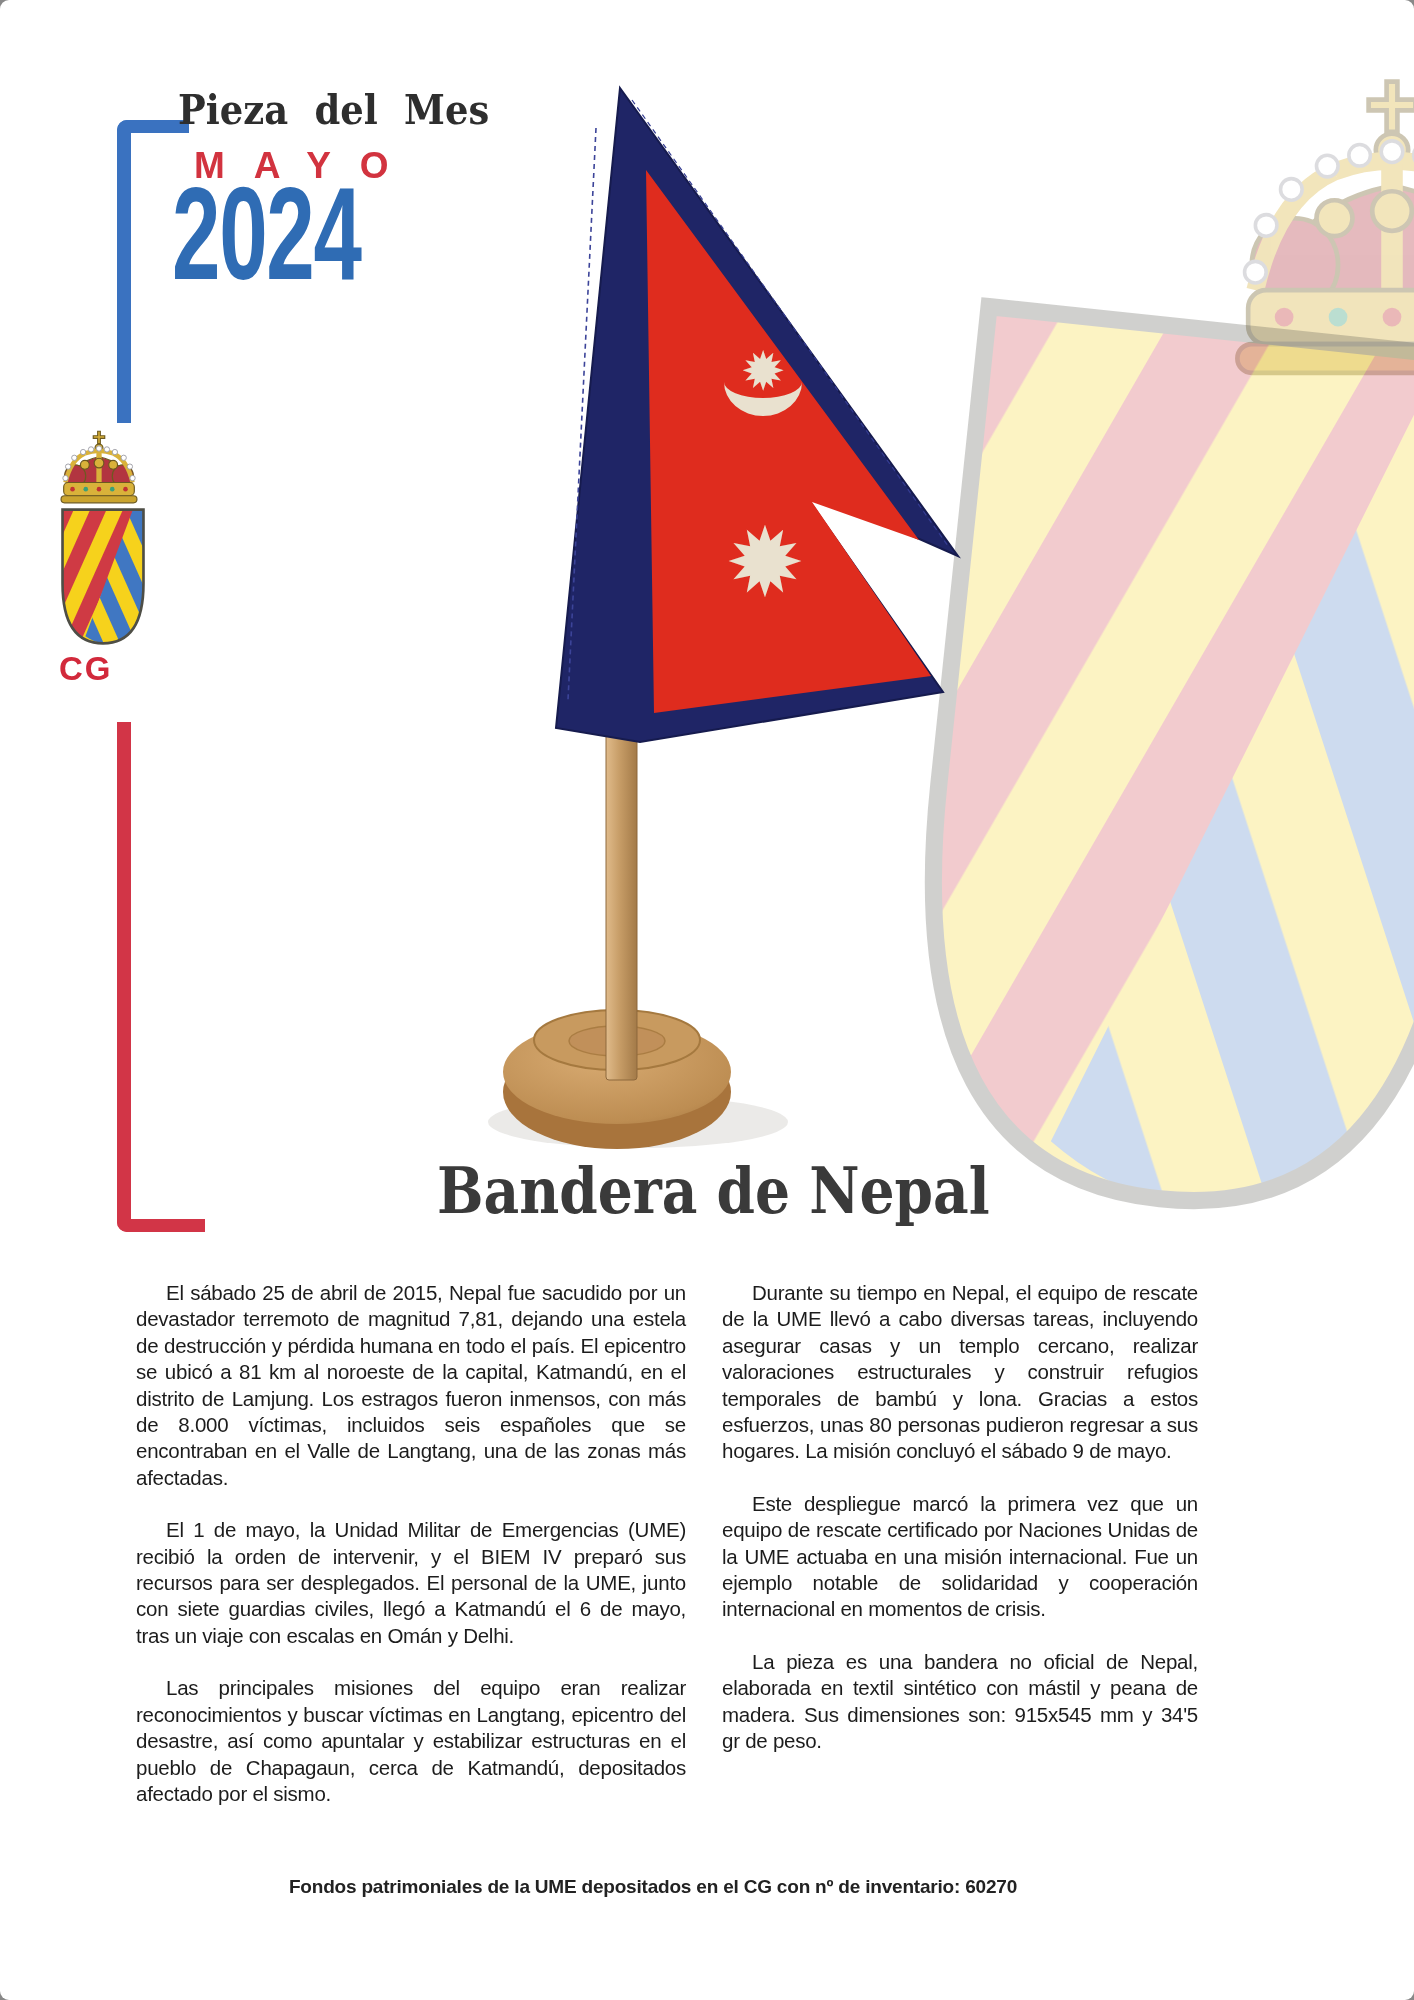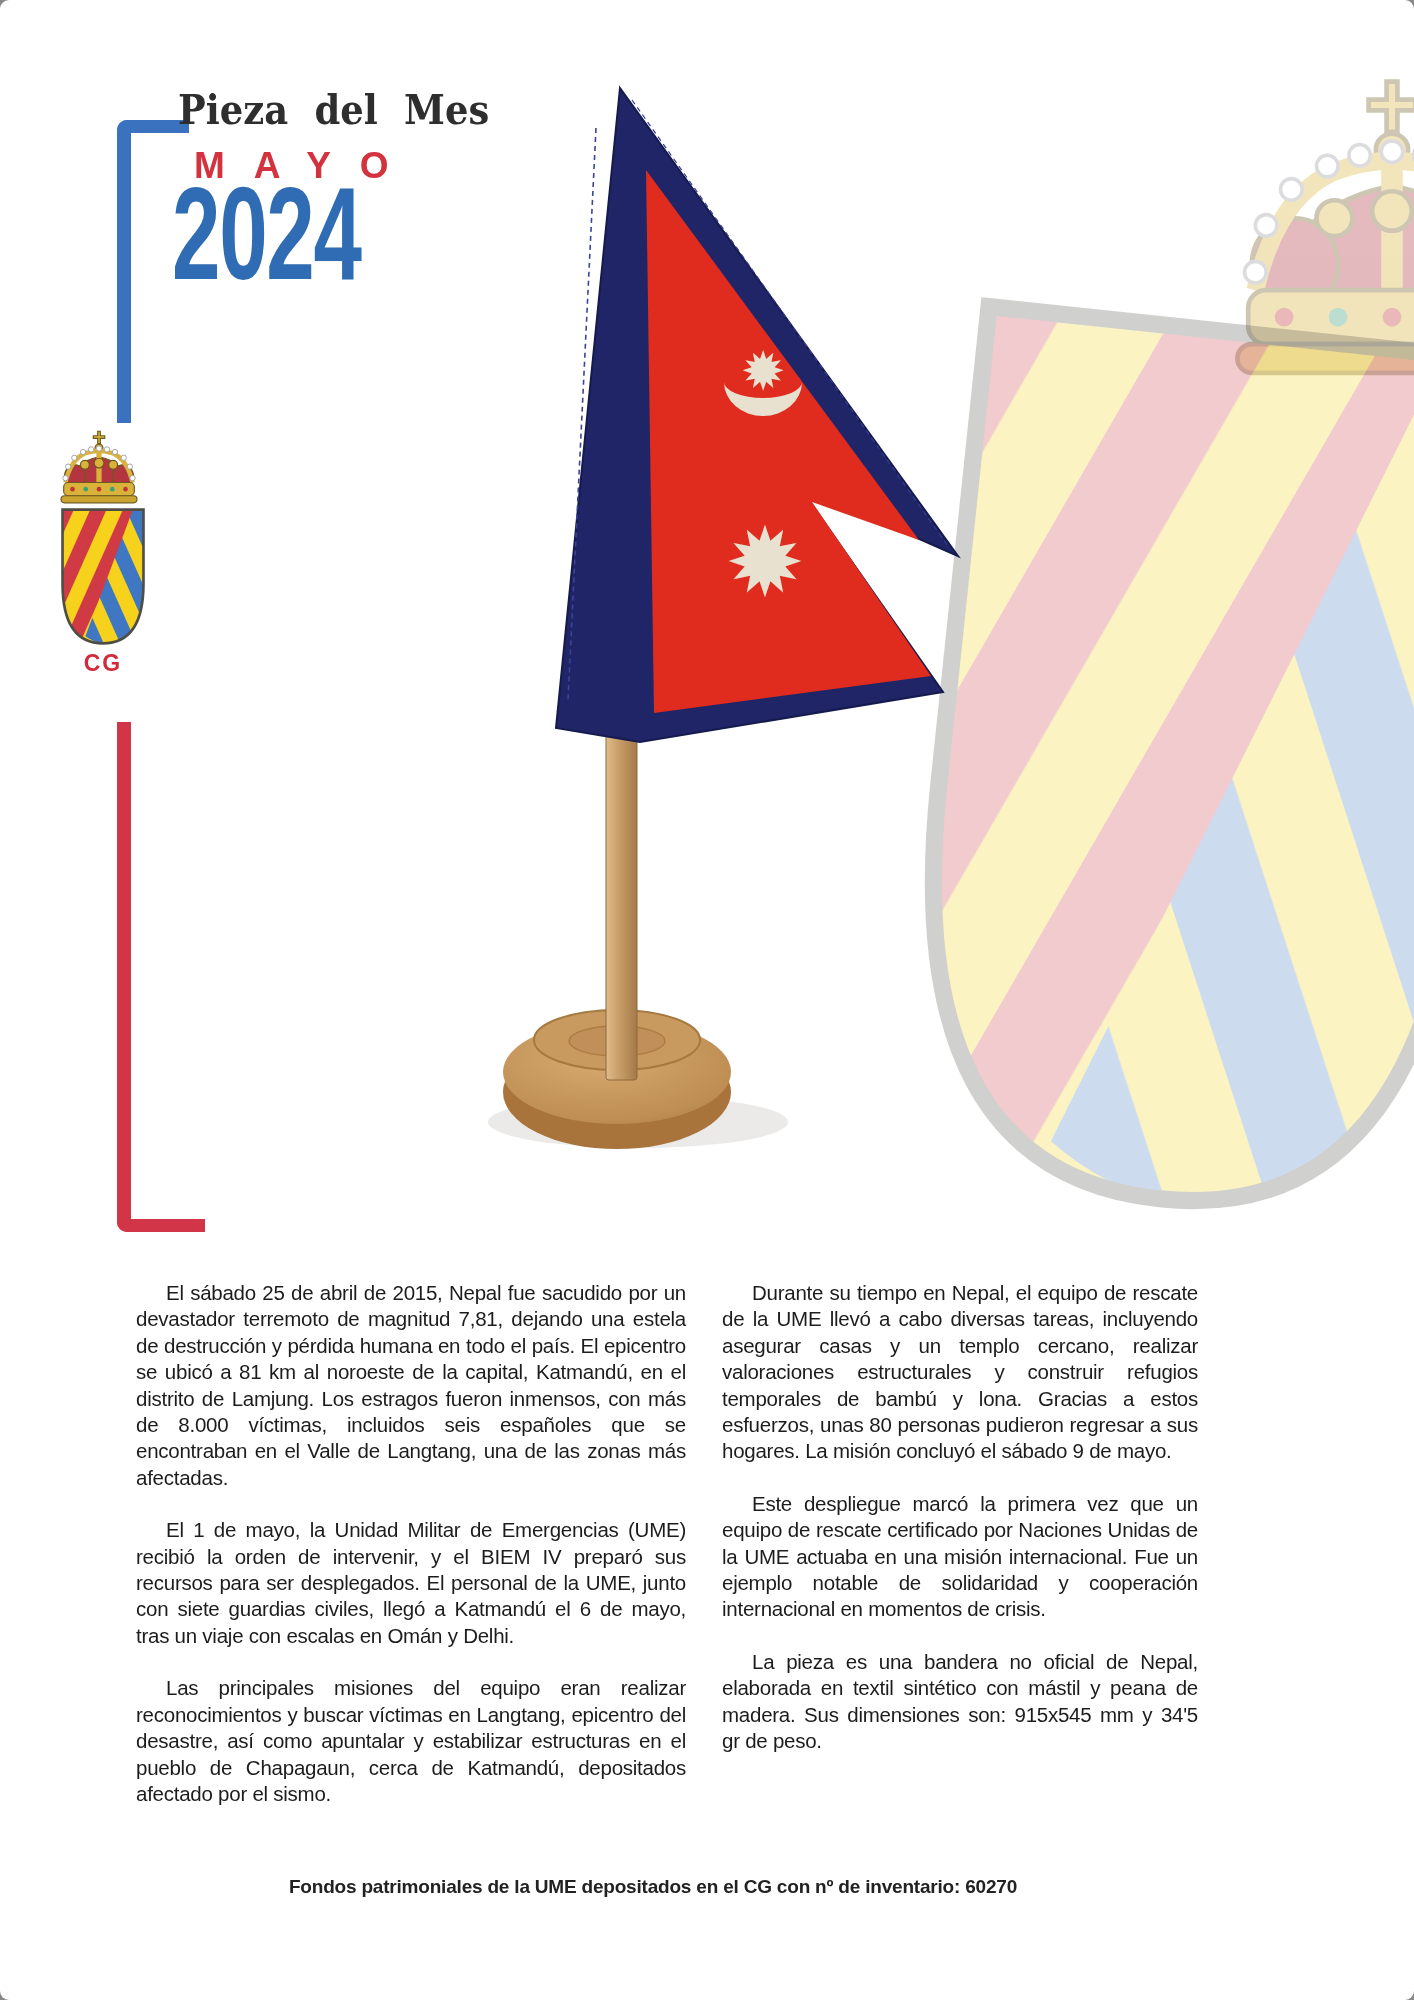--- a/index.html
+++ b/index.html
@@ -38,22 +38,22 @@
   .year{
     position:absolute;left:172px;top:168px;
     font-size:132px;font-weight:700;line-height:1;color:#2f6cb4;
     letter-spacing:-2px;white-space:nowrap;
     transform:scaleX(.66);transform-origin:left top;
   }
   
   .cg-crown{position:absolute;left:46px;top:426px;width:106px;height:83px;}
   .cg-shield{position:absolute;left:59px;top:506px;width:88px;height:141px;}
   .cg-label{
-    position:absolute;left:59px;top:650px;width:88px;text-align:center;
-    font-size:23px;font-weight:700;color:#d2293b;letter-spacing:2px;
+    position:absolute;left:59px;top:650px;width:88px;text-align:left;
+    font-size:33px;font-weight:700;color:#d2293b;letter-spacing:2px;
   }
   
   .photo-layer{position:absolute;left:0;top:0;width:1414px;height:2000px;pointer-events:none;}
   
   .title{
     position:absolute;left:392px;top:1156px;width:600px;text-align:center;
     font-family:"DejaVu Serif",serif;font-weight:700;font-size:64px;line-height:1.1;
     color:#3a3a3a;white-space:nowrap;
   }
   .title span{display:inline-block;transform:scaleX(.86);}
@@ -182,20 +182,21 @@
       <path d="M596,128 L568,700" fill="none" stroke="#3c4499" stroke-width="1.6" stroke-dasharray="5 4"></path>
       <path d="M632,100 L948,546" fill="none" stroke="#343c92" stroke-width="1.2" stroke-dasharray="5 4"></path>
     </g>
     <g fill="#e9e1cf">
       <text x="763" y="390" font-family="DejaVu Sans, sans-serif" font-size="54" text-anchor="middle">✹</text>
       <path d="M724,382 A39,34 0 0 0 802,382 A39,16 0 0 1 724,382 Z"></path>
       <text x="765" y="596" font-family="DejaVu Sans, sans-serif" font-size="96" text-anchor="middle">✹</text>
     </g>
   </svg>
 
+  <div class="title"><span>Bandera de Nepal</span></div>
 
   <div class="col col-1">
     <p>El sábado 25 de abril de 2015, Nepal fue sacudido por un devastador terremoto de magnitud 7,81, dejando una estela de destrucción y pérdida humana en todo el país. El epicentro se ubicó a 81 km al noroeste de la capital, Katmandú, en el distrito de Lamjung. Los estragos fueron inmensos, con más de 8.000 víctimas, incluidos seis españoles que se encontraban en el Valle de Langtang, una de las zonas más afectadas.</p>
     <p>El 1 de mayo, la Unidad Militar de Emergencias (UME) recibió la orden de intervenir, y el BIEM IV preparó sus recursos para ser desplegados. El personal de la UME, junto con siete guardias civiles, llegó a Katmandú el 6 de mayo, tras un viaje con escalas en Omán y Delhi.</p>
     <p>Las principales misiones del equipo eran realizar reconocimientos y buscar víctimas en Langtang, epicentro del desastre, así como apuntalar y estabilizar estructuras en el pueblo de Chapagaun, cerca de Katmandú, depositados afectado por el sismo.</p>
   </div>
   <div class="col col-2">
     <p>Durante su tiempo en Nepal, el equipo de rescate de la UME llevó a cabo diversas tareas, incluyendo asegurar casas y un templo cercano, realizar valoraciones estructurales y construir refugios temporales de bambú y lona. Gracias a estos esfuerzos, unas 80 personas pudieron regresar a sus hogares. La misión concluyó el sábado 9 de mayo.</p>
     <p>Este despliegue marcó la primera vez que un equipo de rescate certificado por Naciones Unidas de la UME actuaba en una misión internacional. Fue un ejemplo notable de solidaridad y cooperación internacional en momentos de crisis.</p>
     <p>La pieza es una bandera no oficial de Nepal, elaborada en textil sintético con mástil y peana de madera. Sus dimensiones son: 915x545 mm y 34'5 gr de peso.</p>

